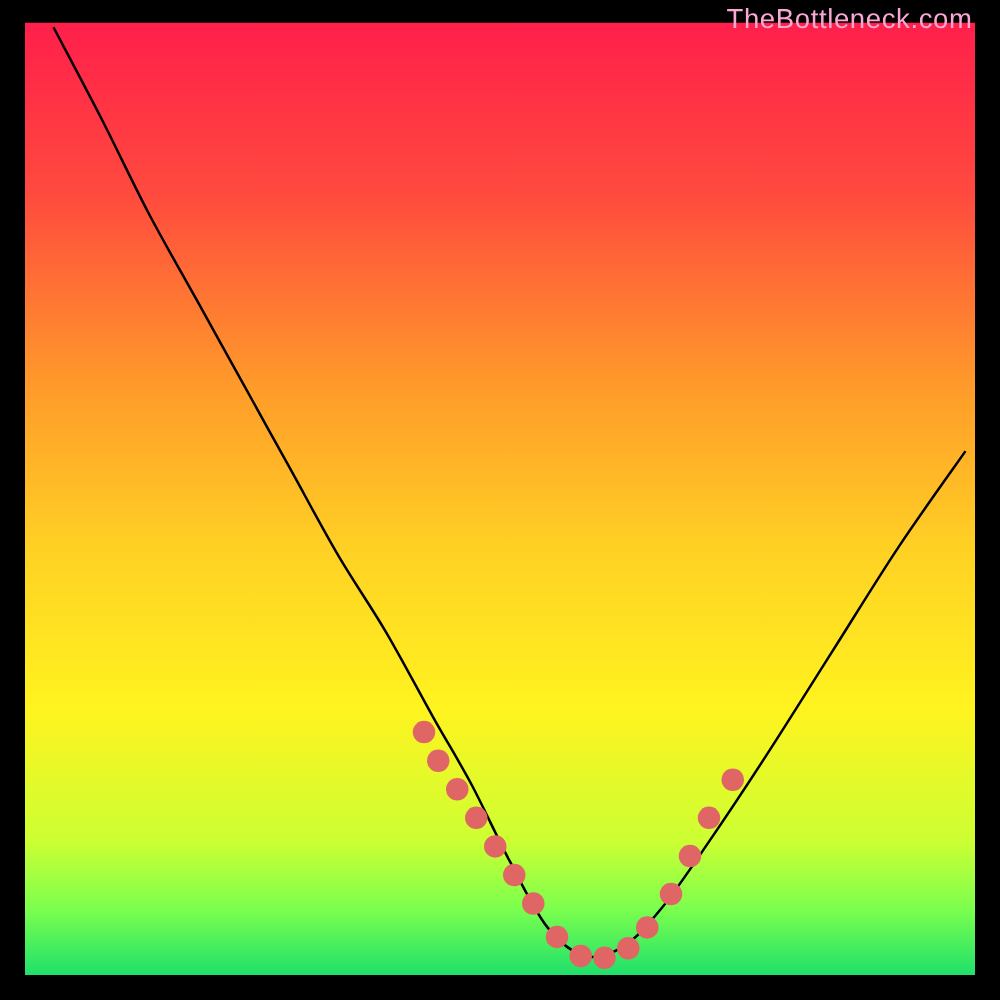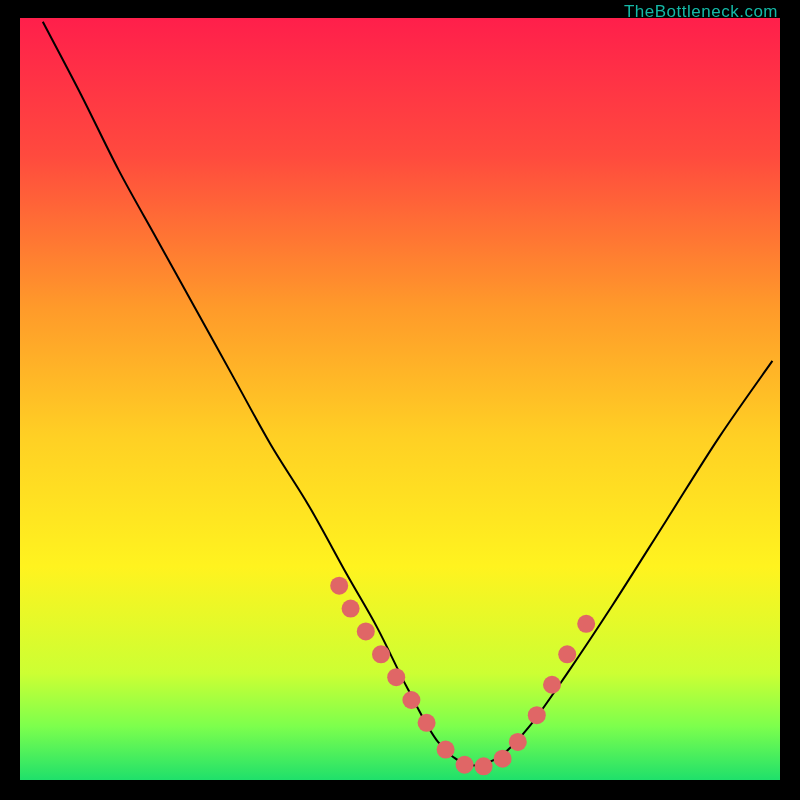--- a/index.html
+++ b/index.html
@@ -1,19 +1,19 @@
 <!DOCTYPE html>
 <html><head>
   <meta charset="utf-8">
   <style>
     * { margin: 0; padding: 0; box-sizing: border-box; }
     body { width: 800px; height: 800px; background: #000; position: relative; overflow: hidden; }
     .plot-area { position: absolute; left: 20px; top: 18px; width: 760px; height: 762px; }
     .gradient-bg { position: absolute; width: 100%; height: 100%; }
-    .watermark { position: absolute; right: 22px; top: 2px; color: #14b8a6; font-family: Arial, sans-serif; font-size: 17px; font-weight: 500; letter-spacing: 0.5px; z-index: 10; }
+    .watermark { position: absolute; right: 22px; top: 2px; color: #f9a8d4; font-family: Arial, sans-serif; font-size: 22px; font-weight: 500; letter-spacing: 0.5px; z-index: 10; }
     .curve-svg { position: absolute; left: 0; top: 0; width: 100%; height: 100%; z-index: 5; }
   </style>
 </head>
 <body>
 
 <div class="watermark">TheBottleneck.com</div>
 
 <div class="plot-area">
   <svg class="gradient-bg" viewBox="0 0 760 762" preserveAspectRatio="none">
     <defs>

